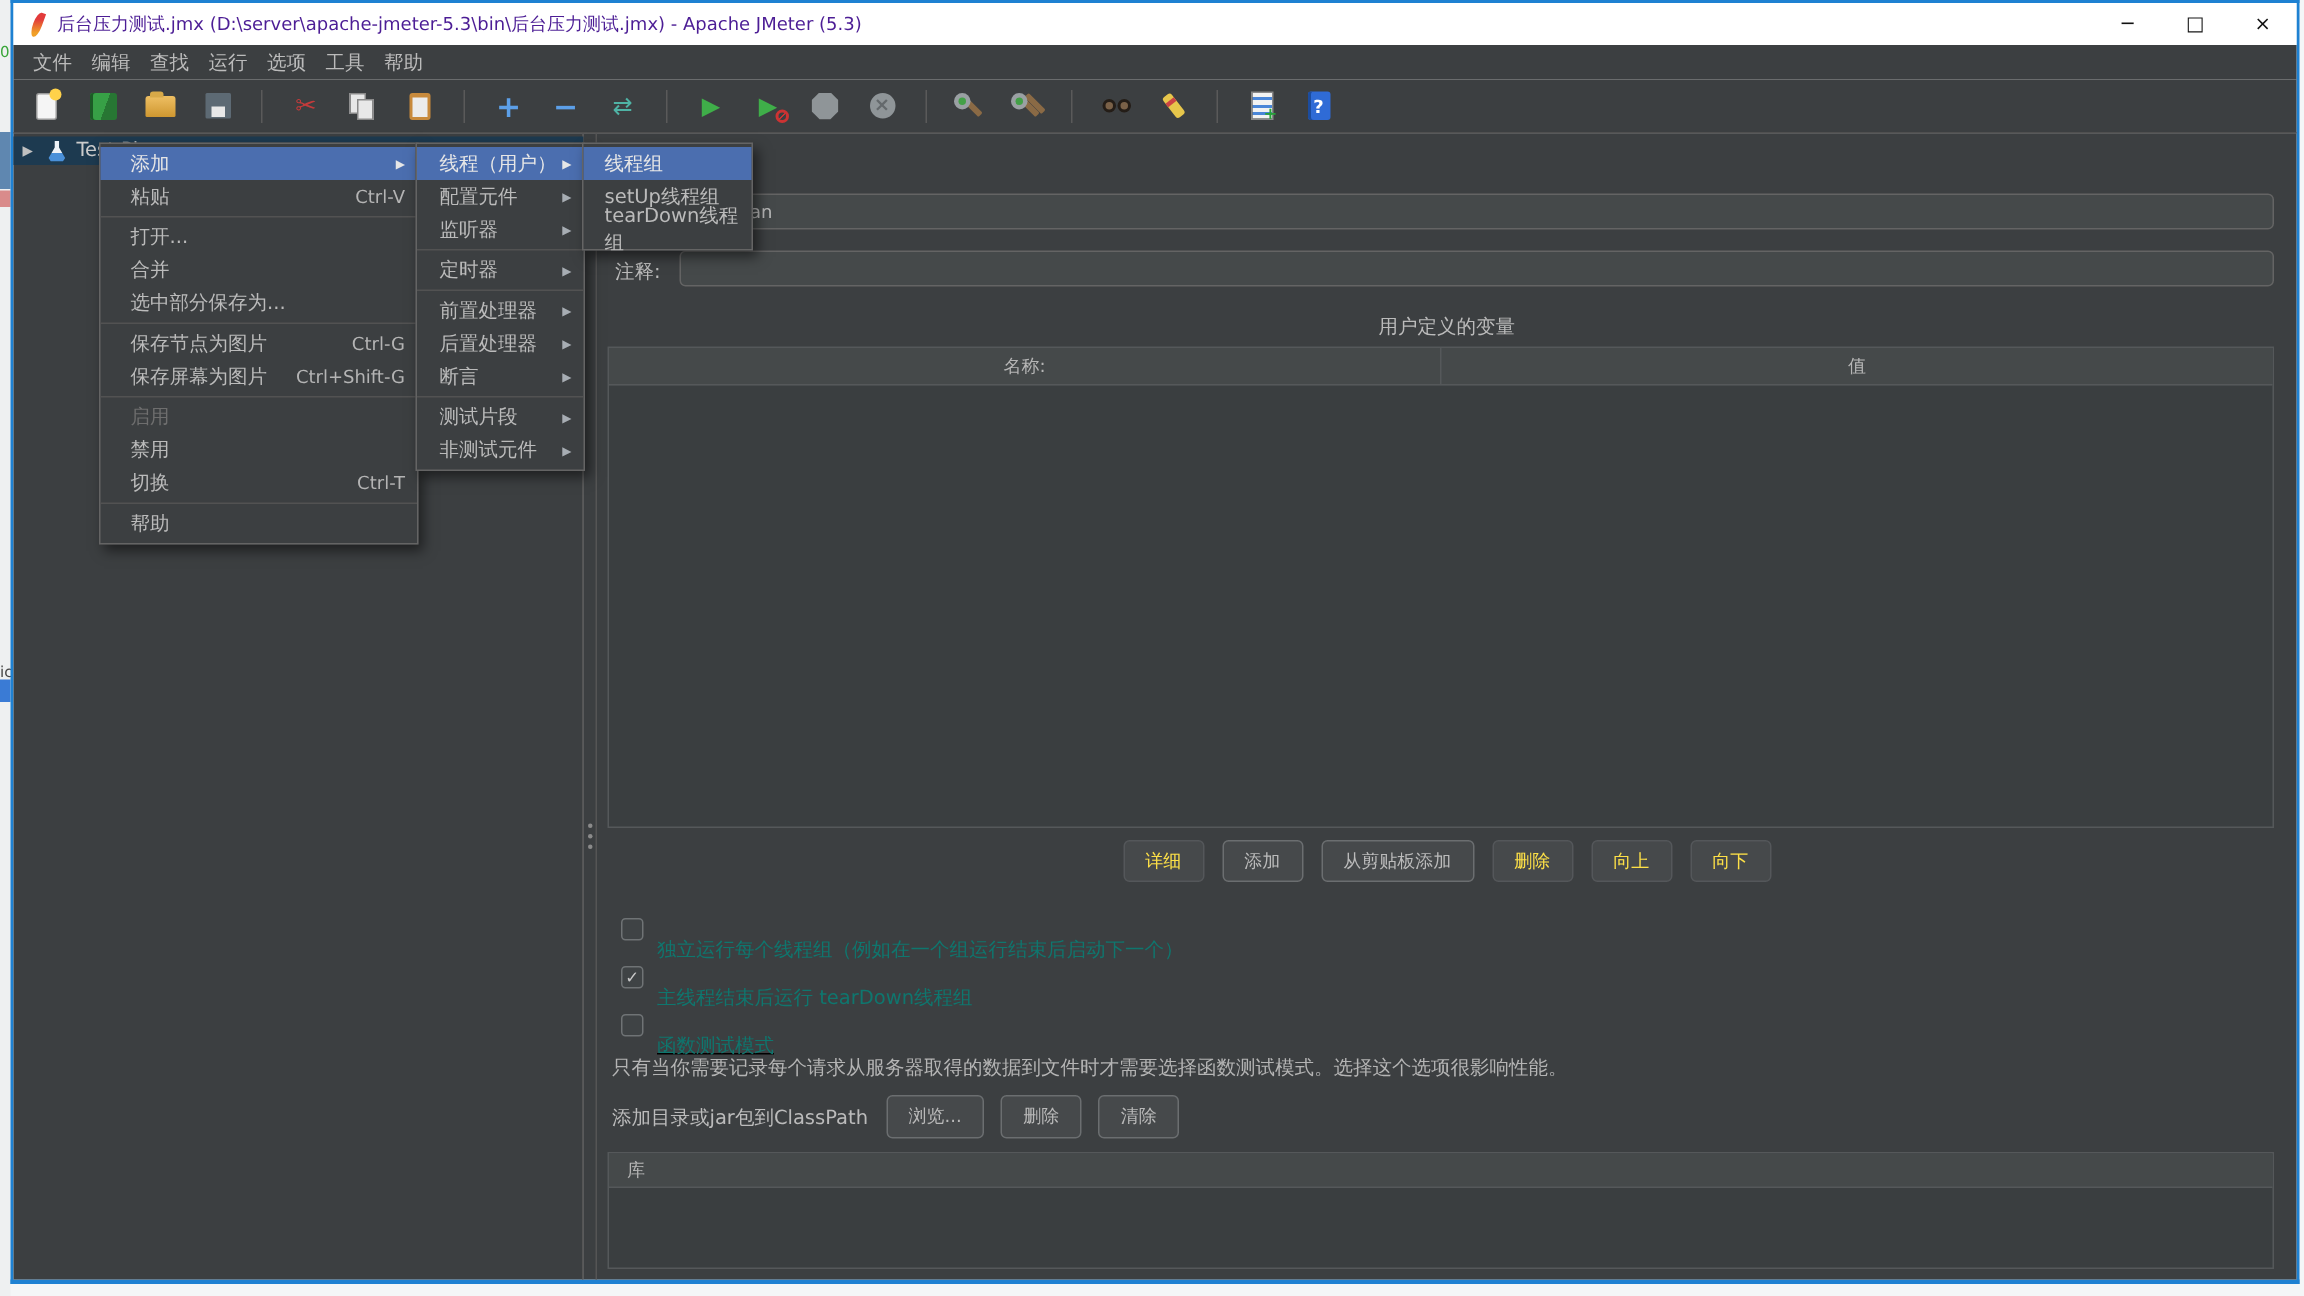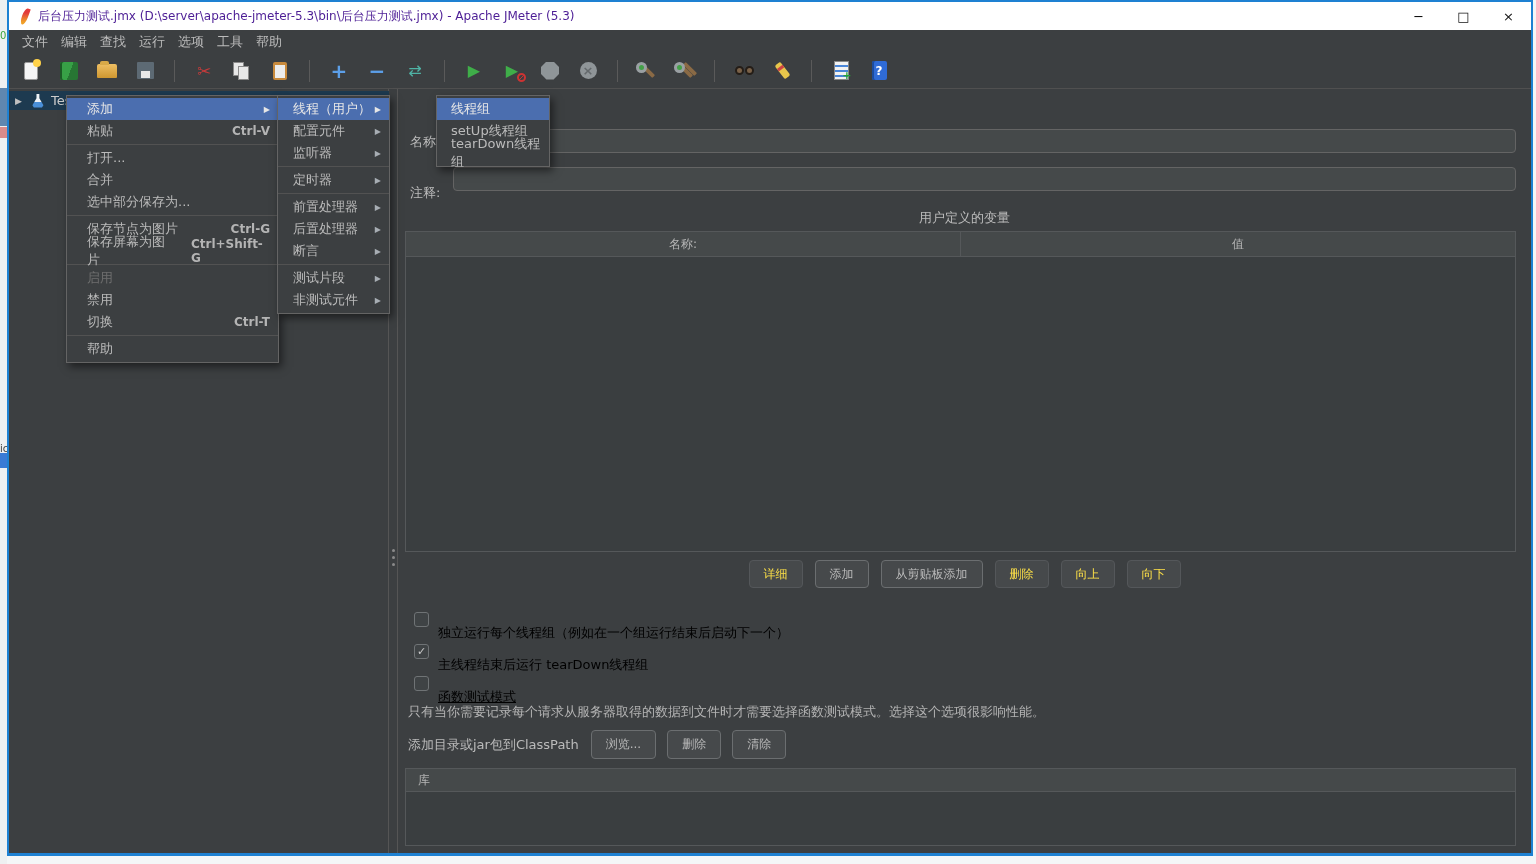--- a/index.html
+++ b/index.html
@@ -108,45 +108,45 @@
   .vbody { height:294px; }
 
   .btnrow { position:absolute; left:398px; top:560px; width:1133px; display:flex; justify-content:center; gap:12px; }
   .btn { height:28px; padding:0 14px; background:#46494b; border:1px solid #6b6e70; border-radius:4px;
          color:#bbbbbb; font-size:12px; display:flex; align-items:center; }
   .btn.dis { border-color:#54575a; color:#fde047; }
 
   .cbrow { position:absolute; left:414px; display:flex; align-items:center; height:18px; }
   .cbox { width:15px; height:15px; background:#3f4345; border:1px solid #6f7375; border-radius:3px;
           display:flex; align-items:center; justify-content:center; font-size:11px; font-weight:bold; color:#c9c9c9; }
-  .cblabel { margin-left:9px; font-size:13px; color:#000000;margin-top:27px; }
+  .cblabel { margin-left:9px; font-size:13px; color:#0f766e;margin-top:27px; }
   .note { position:absolute; left:408px; top:703px; font-size:13px; color:#b4b4b4; }
 
   .cprow { position:absolute; left:408px; top:730px; display:flex; align-items:center; gap:11px; height:29px; }
   .cplabel { font-size:13px; color:#bbbbbb; margin-right:1px; }
   .cpbtn { height:29px; padding:0 14px; background:#46494b; border:1px solid #6b6e70; border-radius:4px;
            color:#b9b9b9; font-size:12px; display:flex; align-items:center;text-align:right; }
 
   .libbox { position:absolute; left:405px; top:768px; width:1111px; height:78px; border:1px solid #55585a; background:#3a3e40; }
   .libhead { height:23px; background:#45494a; border-bottom:1px solid #55585a; display:flex; align-items:center;
              padding-left:12px; font-size:12px; color:#b6b6b6; }
 
   
   .popup { position:absolute; background:#3c3f41; border:1px solid #646464; box-shadow:3px 4px 8px rgba(0,0,0,.5);
            padding:2px 0; z-index:10; }
   .mi { height:22px; display:flex; align-items:center; font-size:13px; color:#bbbbbb; padding:0 8px 0 20px; }
-  .mi .sc { margin-left:auto; font-size:12px; color:#b4b4b4; padding-left:16px;font-weight:bold; }
+  .mi .sc { margin-left:auto; font-size:12px; color:#b4b4b4; padding-left:16px; }
   .mi .arr { margin-left:auto; font-size:8px; color:#a7adb3; }
   .mi.hl { background:#4b6eaf; color:#e6e6e6; }
   .mi.hl .arr { color:#e6e6e6; }
   .mi.dis { color:#6e6e6e; }
   .msep { height:1px; background:#525252; margin:2px 0; }
   #menu-add { left:66px; top:95px; width:213px; }
   #menu-add2 { left:277px; top:95px; width:113px; }
-  #menu-threads { left:388px; top:95px; width:114px; z-index:11;margin-left:48px; }
+  #menu-threads { left:388px; top:95px; width:114px; z-index:11; }
   #menu-add2 .mi { padding-left:15px; }
   #menu-threads .mi { padding-left:14px; }
 </style>
 </head>
 <body>
 
 <div id="screen">
 
   <div class="edge-strip"></div>
   <div class="edge-txt" style="top:30px;">0</div>
@@ -282,21 +282,21 @@
       <span class="sdot"></span>
         <span class="sdot"></span>
         <span class="sdot"></span>
     </div>
   </div>
 
   <div class="mainpanel"></div>
 
   <div class="flabel" style="left:410px; top:133px;">名称:</div>
   <input class="field" style="left: 453px; top: 129px; width: 1063px;" value="Test Plan">
-  <div class="flabel" style="left:410px; top:184px;">注释:</div>
+  <div class="flabel" style="left:410px; top:172px;">注释:</div>
   <input class="field" style="left: 453px; top: 167px; width: 1063px;" value="">
 
   <div class="vars-title">用户定义的变量</div>
 
   <div class="vtable">
     <div class="vhead">
       <div class="vcol">名称:</div>
       <div class="vcol">值</div>
     </div>
     <div class="vbody"></div>

